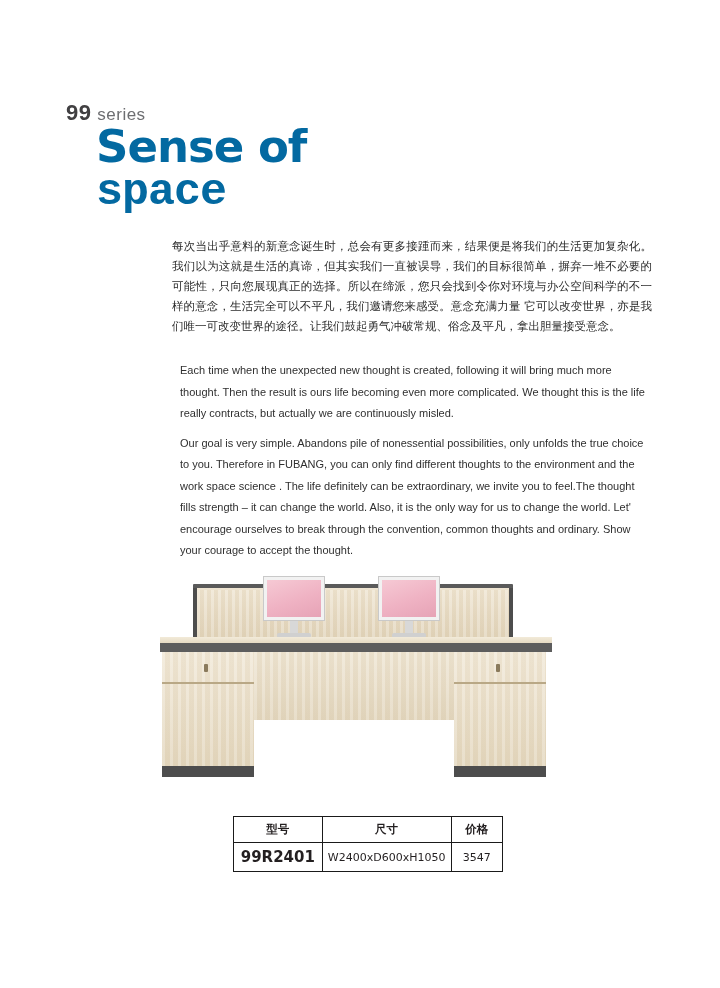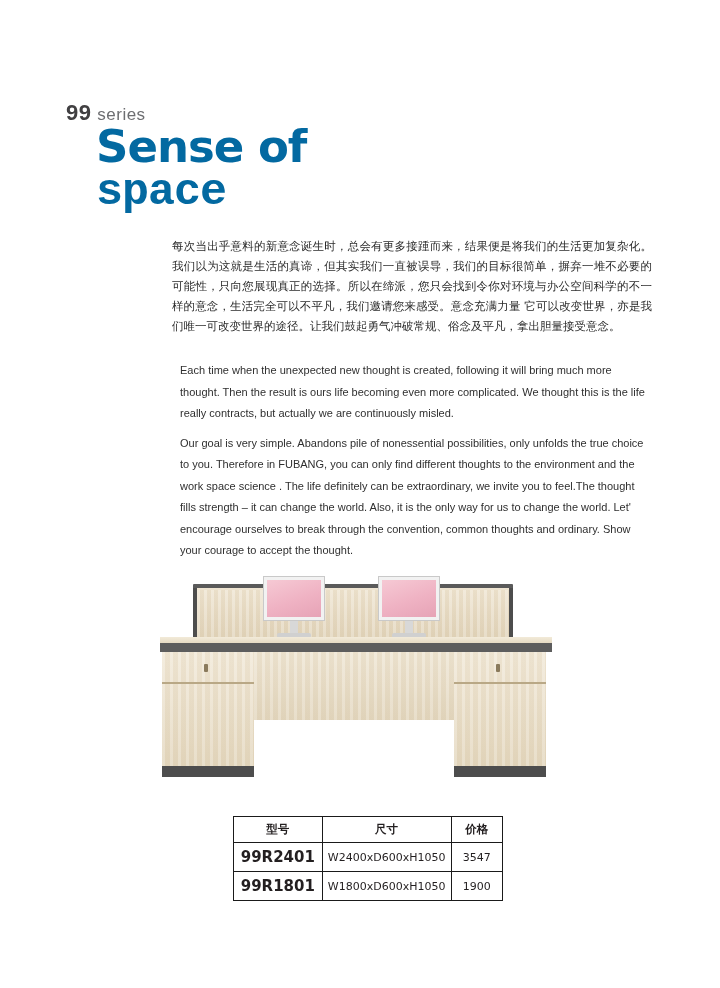--- a/index.html
+++ b/index.html
@@ -292,21 +292,16 @@
         <th class="col-size">尺寸</th>
         <th class="col-price">价格</th>
       </tr>
     </thead>
     <tbody>
       <tr>
         <td class="model">99R2401</td>
         <td>W2400xD600xH1050</td>
         <td>3547</td>
       </tr>
-      <tr>
-        <td class="model">99R1801</td>
-        <td>W1800xD600xH1050</td>
-        <td>1900</td>
-      </tr>
     </tbody>
   </table>
 
 </div>
 
 </body></html>

